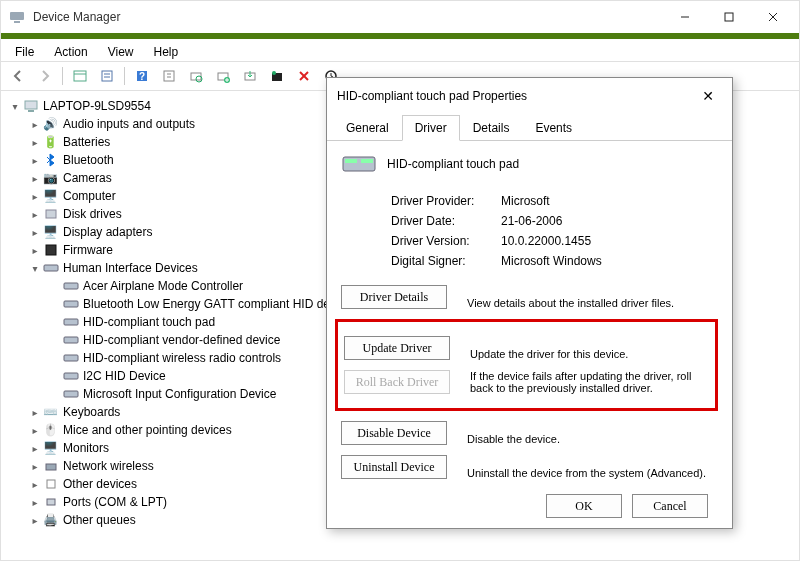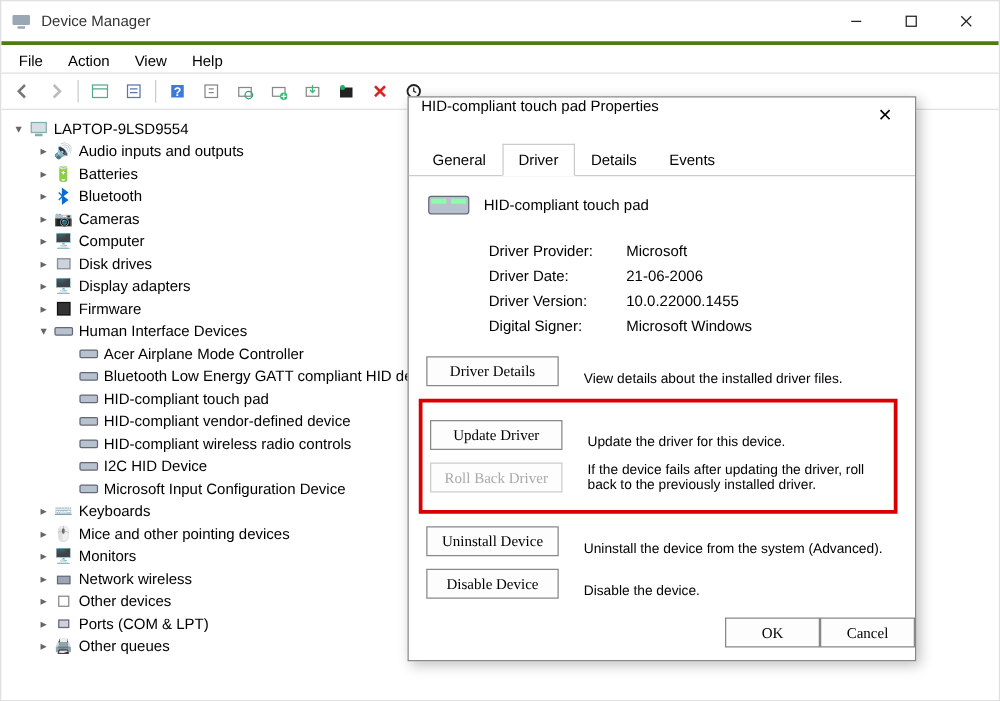--- a/index.html
+++ b/index.html
@@ -1,51 +1,51 @@
 <!DOCTYPE html>
 <html><head>
 <meta charset="utf-8">
 <style>
 html,body{margin:0;padding:0;font-family:"Segoe UI",Tahoma,sans-serif;font-size:12px;background:#fff;color:#000}
 .window{width:800px;height:561px;border:1px solid #e0e0e0;position:relative;box-sizing:border-box;overflow:hidden;background:#fff}
-.titlebar{height:32px;display:flex;align-items:center;padding:0 4px 0 8px;border-bottom:3px solid #4d7c0f}
+.titlebar{height:32px;display:flex;align-items:center;padding:0 4px 0 8px;border-bottom:6px solid #4d7c0f}
 .titlebar .app-icon{width:16px;height:16px;margin-right:8px;display:flex;align-items:center;justify-content:center}
 .titlebar .title{flex:1;font-size:12px;color:#333}
 .win-btns{display:flex}
 .win-btn{width:44px;height:32px;display:flex;align-items:center;justify-content:center;color:#666;cursor:pointer}
 .menubar{height:22px;display:flex;align-items:flex-end;padding:0 4px}
 .menuitem{padding:2px 10px;cursor:pointer}
 .toolbar{height:28px;border-top:1px solid #e0e0e0;border-bottom:1px solid #e0e0e0;display:flex;align-items:center;padding:0 4px;gap:1px}
 .tbtn{width:24px;height:22px;display:flex;align-items:center;justify-content:center;cursor:pointer;border:1px solid transparent}
 .tsep{width:1px;height:18px;background:#ccc;margin:0 3px}
 .tree{padding:6px 2px 6px 8px;height:calc(100% - 32px - 22px - 28px);overflow:auto}
 .node{display:flex;align-items:center;height:18px;cursor:pointer;white-space:nowrap}
 .twisty{width:12px;text-align:center;color:#666;font-size:10px;margin-right:2px;cursor:pointer}
 .node .icon{width:16px;height:16px;margin-right:4px;display:flex;align-items:center;justify-content:center}
 .children{padding-left:20px}
 .dialog{position:absolute;left:325px;top:76px;width:405px;height:450px;background:#fff;border:1px solid #888;box-shadow:3px 3px 10px rgba(0,0,0,.25)}
-.dlg-title{height:36px;display:flex;padding:0 10px;font-size:12px}
+.dlg-title{height:36px;display:flex;align-items:center;padding:0 10px;font-size:12px}
 .dlg-title .t{flex:1}
 .dlg-close{width:28px;height:28px;display:flex;align-items:center;justify-content:center;cursor:pointer;font-size:14px}
 .tabs{display:flex;border-bottom:1px solid #ccc;padding:0 6px}
 .tab{padding:5px 12px;font-size:12px;cursor:pointer;border:1px solid transparent;position:relative;top:1px}
 .tab.active{border:1px solid #ccc;border-bottom:1px solid #fff;background:#fff}
 .dlg-body{padding:10px 14px}
 .dev-row{display:flex;align-items:center;margin-bottom:14px}
 .dev-row .icon{width:36px;height:26px;margin-right:10px}
 .info-grid{margin-left:50px;margin-bottom:14px}
 .info-grid .row{display:flex;height:20px;align-items:center}
 .info-grid .lbl{width:110px}
 .btn-row{display:flex;align-items:flex-end;margin:10px 0}
 .btn-row .btn{width:106px}
 .btn-row .desc{flex:1;margin-left:20px;font-size:11px}
 .btn{height:24px;border:1px solid #888;background:#fdfdfd;font:12px "Segoe UI";padding:0 10px;cursor:pointer}
 .btn.disabled{color:#aaa;border-color:#ccc;cursor:default}
 .highlight-box{border:3px solid #d80000;padding:4px 6px;margin:2px 0 4px -6px}
-.dlg-footer{position:absolute;bottom:10px;right:0;display:flex;}
+.dlg-footer{position:absolute;bottom:10px;right:24px;display:flex;gap:10px}
 .dlg-footer .btn{width:76px}
 svg{display:block}
 </style>
 </head>
 <body>
 
 <div class="window">
 
   <div class="titlebar">
     <span class="app-icon">
@@ -400,26 +400,26 @@
           <button class="btn">Update Driver</button>
           <span class="desc">Update the driver for this device.</span>
         </div>
         <div class="btn-row">
           <button class="btn disabled">Roll Back Driver</button>
           <span class="desc">If the device fails after updating the driver, roll back to the previously installed driver.</span>
         </div>
       </div>
 
       <div class="btn-row">
+        <button class="btn">Disable Device</button>
+        <span class="desc">Disable the device.</span>
+      </div>
+      <div class="btn-row">
         <button class="btn">Uninstall Device</button>
         <span class="desc">Uninstall the device from the system (Advanced).</span>
-      </div>
-      <div class="btn-row">
-        <button class="btn">Disable Device</button>
-        <span class="desc">Disable the device.</span>
       </div>
     </div>
     <div class="dlg-footer">
       <button class="btn">OK</button>
       <button class="btn">Cancel</button>
     </div>
   </div>
 
 </div>
 

